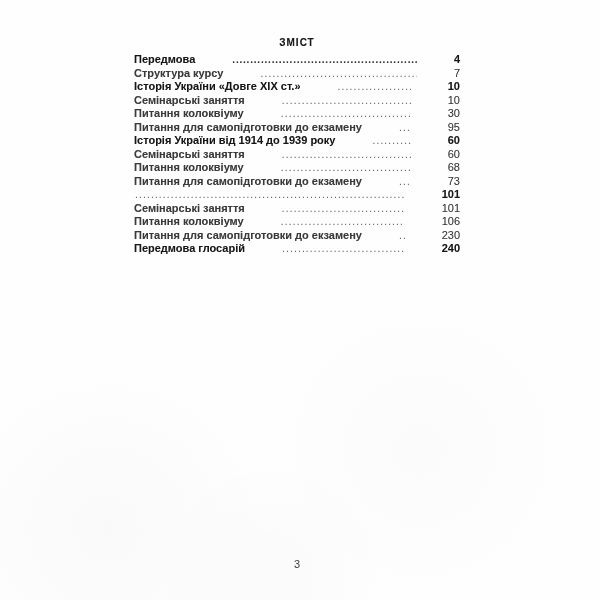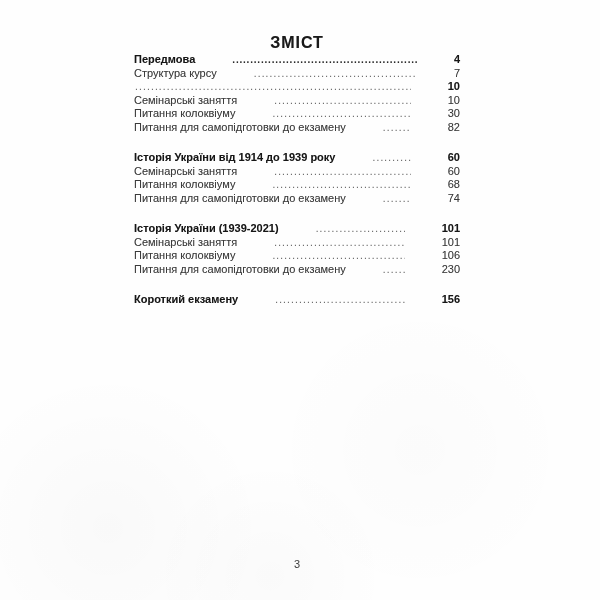--- a/index.html
+++ b/index.html
@@ -23,41 +23,42 @@
   }
   .toc {
     position: absolute;
     left: 134px;
     top: 36px;
     width: 326px;
   }
   .toc-title {
     text-align: center;
     font-weight: bold;
-    font-size: 16px;
+    font-size: 10px;
     line-height: 14px;
     letter-spacing: 1px;
     color: #1a1a1a;
     margin-bottom: 3px;
     text-shadow: 0 0 0.4px rgba(0,0,0,0.35);
   }
-  .toc-group { margin-top: 17px; }
+  .toc-group { margin-top: 0; }
   .toc-group:first-child { margin-top: 0; }
   .toc-row {
     display: flex;
     align-items: baseline;
     font-size: 11px;
     line-height: 12.5px;
     color: #3a3a3a;
     white-space: nowrap;
     gap: 36px;
   }
   .toc-row .label {
     flex: 0 0 auto;
     text-shadow: 0 0 0.4px rgba(0,0,0,0.25);
+    font-weight: bold;
   }
   .toc-row .dots {
     flex: 1 1 auto;
     overflow: hidden;
     color: #5a5a5a;
     font-weight: normal;
     letter-spacing: 1.2px;
     margin: 0 1px;
     font-size: 10px;
   }
@@ -98,37 +99,38 @@
     <span class="label">Передмова</span>
     <span class="dots">........................................................................................................................................................................................................</span>
     <span class="pagenum">4</span>
   </div>
           <div class="toc-row">
     <span class="label">Структура курсу</span>
     <span class="dots">........................................................................................................................................................................................................</span>
     <span class="pagenum">7</span>
   </div>
           <div class="toc-row bold">
+    <span class="label">Історія України «Довге XIX ст.»</span>
     <span class="dots">........................................................................................................................................................................................................</span>
     <span class="pagenum">10</span>
   </div>
           <div class="toc-row">
     <span class="label">Семінарські заняття</span>
     <span class="dots">........................................................................................................................................................................................................</span>
     <span class="pagenum">10</span>
   </div>
           <div class="toc-row">
     <span class="label">Питання колоквіуму</span>
     <span class="dots">........................................................................................................................................................................................................</span>
     <span class="pagenum">30</span>
   </div>
           <div class="toc-row">
     <span class="label">Питання для самопідготовки до екзамену</span>
     <span class="dots">........................................................................................................................................................................................................</span>
-    <span class="pagenum">82</span>
+    <span class="pagenum">95</span>
   </div>
         </div>
         <div class="toc-group">
           <div class="toc-row bold">
     <span class="label">Історія України від 1914 до 1939 року</span>
     <span class="dots">........................................................................................................................................................................................................</span>
     <span class="pagenum">60</span>
   </div>
           <div class="toc-row">
     <span class="label">Семінарські заняття</span>
@@ -136,26 +138,25 @@
     <span class="pagenum">60</span>
   </div>
           <div class="toc-row">
     <span class="label">Питання колоквіуму</span>
     <span class="dots">........................................................................................................................................................................................................</span>
     <span class="pagenum">68</span>
   </div>
           <div class="toc-row">
     <span class="label">Питання для самопідготовки до екзамену</span>
     <span class="dots">........................................................................................................................................................................................................</span>
-    <span class="pagenum">74</span>
+    <span class="pagenum">73</span>
   </div>
         </div>
         <div class="toc-group">
           <div class="toc-row bold">
-    <span class="label">Історія України (1939-2021)</span>
     <span class="dots">........................................................................................................................................................................................................</span>
     <span class="pagenum">101</span>
   </div>
           <div class="toc-row">
     <span class="label">Семінарські заняття</span>
     <span class="dots">........................................................................................................................................................................................................</span>
     <span class="pagenum">101</span>
   </div>
           <div class="toc-row">
     <span class="label">Питання колоквіуму</span>
@@ -163,21 +164,21 @@
     <span class="pagenum">106</span>
   </div>
           <div class="toc-row">
     <span class="label">Питання для самопідготовки до екзамену</span>
     <span class="dots">........................................................................................................................................................................................................</span>
     <span class="pagenum">230</span>
   </div>
         </div>
         <div class="toc-group">
           <div class="toc-row bold">
-    <span class="label">Короткий екзамену</span>
+    <span class="label">Передмова глосарій</span>
     <span class="dots">........................................................................................................................................................................................................</span>
-    <span class="pagenum">156</span>
+    <span class="pagenum">240</span>
   </div>
         </div>
       </div>
   </div>
   <div class="folio">3</div>
 </div>
 
 </body></html>

